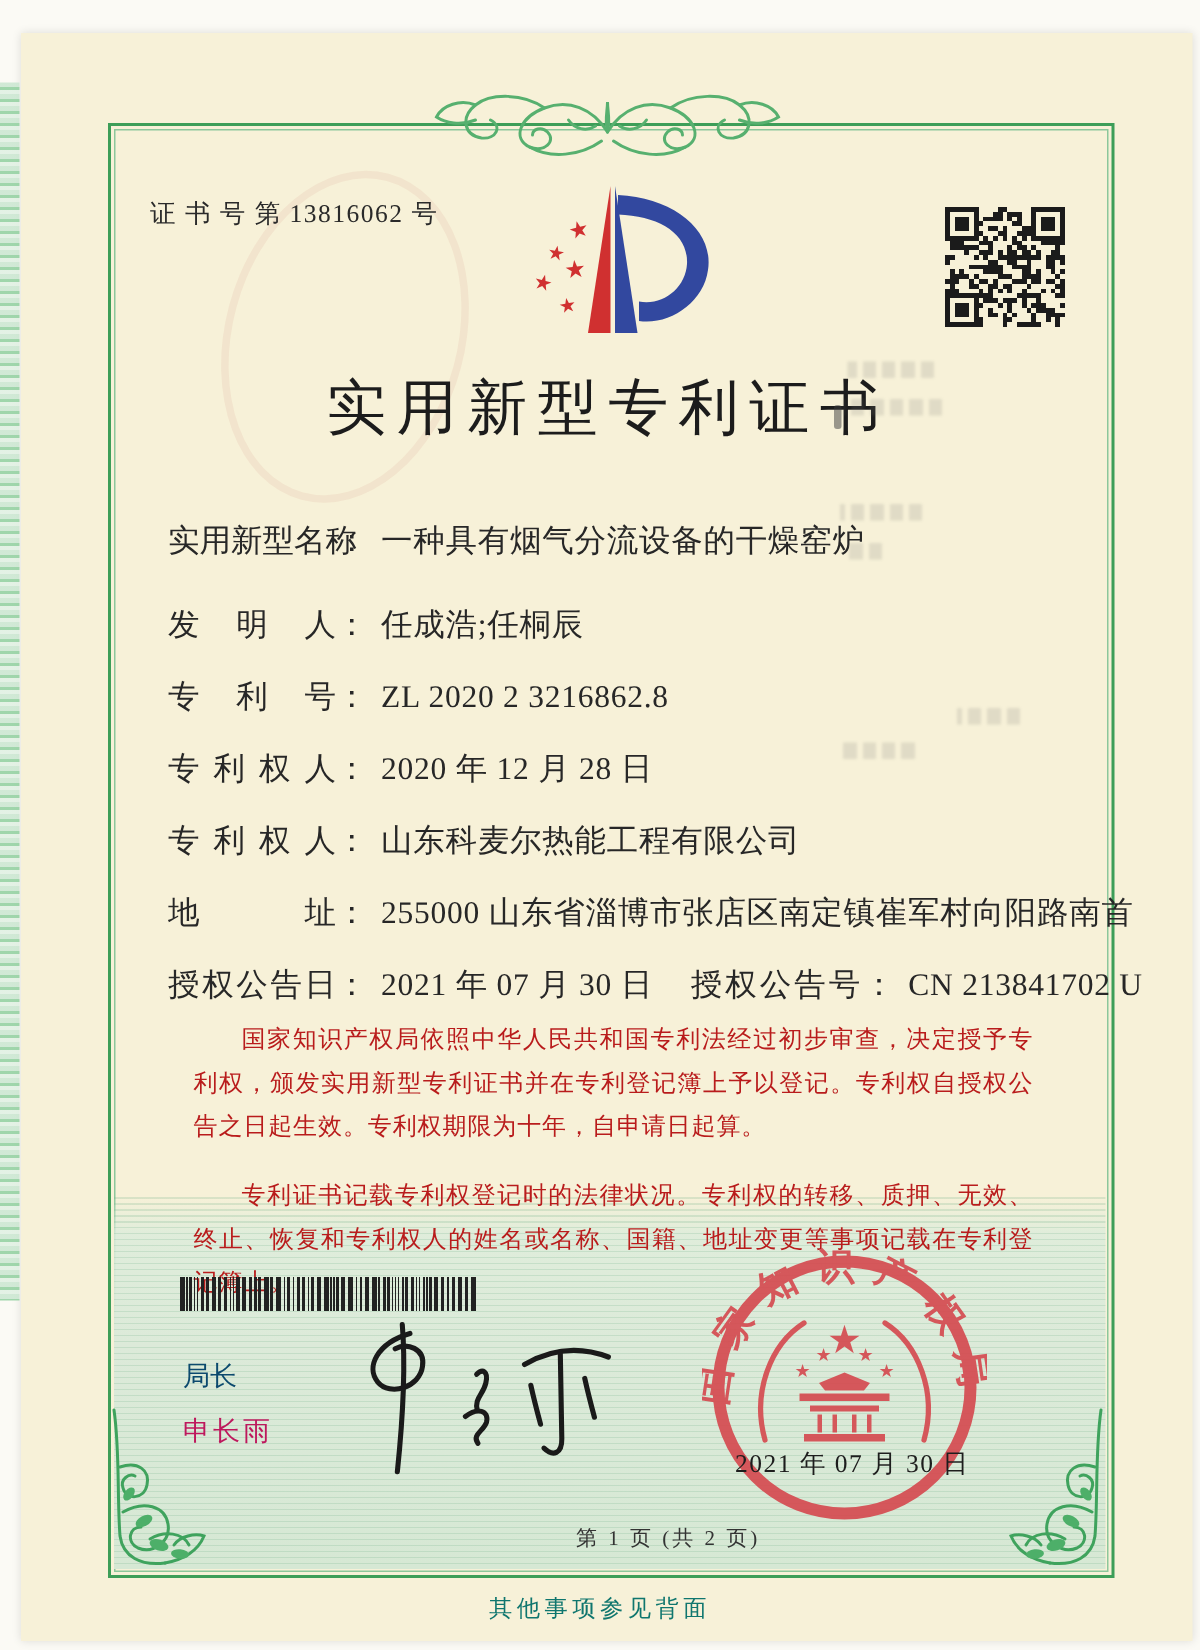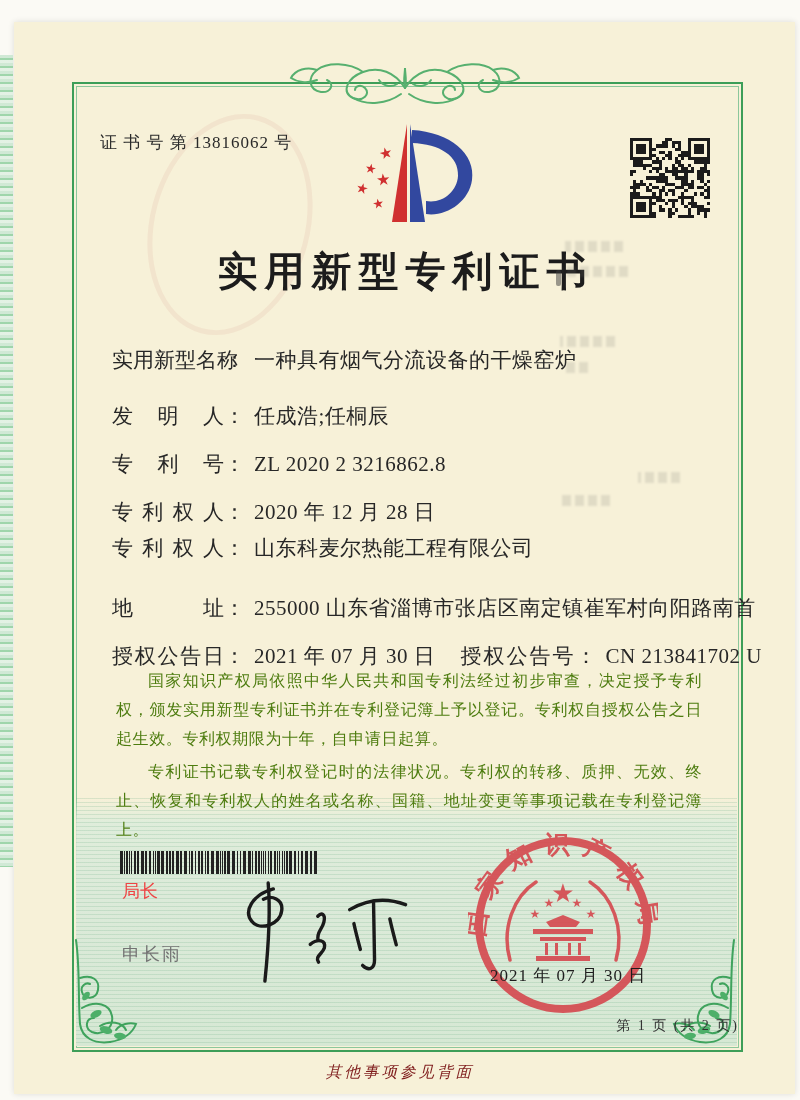--- a/index.html
+++ b/index.html
@@ -11,36 +11,36 @@
   .frame{position:absolute;left:72px;top:82px;width:667px;height:966px;border:2px solid #3d9e58;}
   .frame-inner{position:absolute;left:2px;top:2px;right:2px;bottom:2px;border:1px solid #8cc79b;}
   .green-panel{position:absolute;left:76px;top:798px;width:661px;height:248px;
     background:
       repeating-linear-gradient(180deg, rgba(110,175,135,.22) 0 1px, rgba(110,175,135,0) 1px 4px),
       linear-gradient(180deg, rgba(219,236,219,0) 0%, rgba(219,236,219,.85) 10%, #dcead9 40%, #d6e8d4 100%);}
   .cert-no{position:absolute;left:100px;top:131px;font-size:17px;color:#2a2a2a;letter-spacing:1px;}
   .logo{position:absolute;left:330px;top:116px;width:152px;height:120px;}
   .qr{position:absolute;left:630px;top:138px;width:80px;height:80px;background:#f7f1d8;}
   .title{position:absolute;left:72px;top:244px;width:667px;margin:0;text-align:center;
-    font-size:40px;font-weight:bold;color:#1c1c1c;letter-spacing:7px;}
+    font-size:40px;font-weight:normal;color:#1c1c1c;letter-spacing:7px;}
   .row{position:absolute;left:112px;width:610px;font-size:21px;color:#272727;white-space:nowrap;}
   .lbl{display:inline-block;width:112px;text-align:justify;text-align-last:justify;vertical-align:bottom;}
   .colon{margin-right:9px;}
   .lbl2{margin-left:20px;letter-spacing:2px;}
   .val{letter-spacing:.5px;}
   .body-text{position:absolute;left:112px;top:662px;width:594px;}
-  .body-text p{margin:4px;font-size:16px;line-height:29px;text-indent:2em;color:#4d7c0f;letter-spacing:.6px;text-align:justify;}
+  .body-text p{margin:17px;font-size:16px;line-height:29px;text-indent:2em;color:#b91c1c;letter-spacing:.6px;text-align:justify;}
   .barcode{position:absolute;left:120px;top:851px;width:200px;height:23px;}
-  .signer-title{position:absolute;left:122px;top:879px;font-size:18px;color:#ef4444;font-family:Liberation Serif, serif;}
-  .signer-name{position:absolute;left:122px;top:942px;font-size:18px;color:#737373;font-family:"Liberation Sans","DejaVu Sans",sans-serif;letter-spacing:2px;}
+  .signer-title{position:absolute;left:122px;top:905px;font-size:18px;color:#0c4a6e;font-family:Liberation Serif, serif;}
+  .signer-name{position:absolute;left:122px;top:942px;font-size:18px;color:#be185d;font-family:"Liberation Sans","DejaVu Sans",sans-serif;letter-spacing:2px;}
   .signature{position:absolute;left:222px;top:870px;width:215px;height:118px;transform:rotate(-1deg);}
   .seal{position:absolute;left:468px;top:830px;width:190px;height:190px;opacity:.9;}
   .seal-date{position:absolute;left:490px;top:964px;font-size:17px;color:#1d1d1d;letter-spacing:1px;z-index:5;}
-  .page-num{position:absolute;left:72px;top:1017px;width:667px;text-align:right;font-size:14px;color:#333;letter-spacing:2px;}
-  .back-note{position:absolute;left:0;top:1062px;width:800px;text-align:center;font-size:15.5px;color:#7f1d1d;letter-spacing:3px;font-style:italic;}
+  .page-num{position:absolute;left:72px;top:1017px;width:667px;text-align:center;font-size:14px;color:#333;letter-spacing:2px;padding-left:40px;}
+  .back-note{position:absolute;left:0;top:1062px;width:800px;text-align:center;font-size:15.5px;color:#0f766e;letter-spacing:3px;}
   .watermark{position:absolute;left:150px;top:112px;width:150px;height:215px;border:5px solid rgba(205,115,105,.10);border-radius:50%;transform:rotate(15deg);}
   .ghost{position:absolute;height:11px;background:repeating-linear-gradient(90deg, rgba(120,120,115,.30) 0 9px, transparent 9px 13px);filter:blur(1px);opacity:.6;transform:scaleX(-1);}
   .g1{left:565px;top:241px;width:58px;}
   .g2{left:562px;top:266px;width:66px;}
   .g3{left:560px;top:336px;width:55px;}
   .g4{left:562px;top:362px;width:26px;}
   .g5{left:638px;top:472px;width:42px;}
   .g6{left:562px;top:495px;width:48px;}
   .ink-dot{position:absolute;left:556px;top:270px;width:5px;height:16px;background:rgba(60,60,60,.5);filter:blur(.5px);border-radius:2px;}
   .top-ornament{position:absolute;left:283px;top:54px;width:244px;height:60px;}
@@ -433,21 +433,21 @@
   </div>
   <div class="row" style="top:402px">
     <span class="lbl">发明人</span><span class="colon">：</span><span class="val">任成浩;任桐辰</span>
   </div>
   <div class="row" style="top:450px">
     <span class="lbl">专利号</span><span class="colon">：</span><span class="val">ZL 2020 2 3216862.8</span>
   </div>
   <div class="row" style="top:498px">
     <span class="lbl">专利权人</span><span class="colon">：</span><span class="val">2020 年 12 月 28 日</span>
   </div>
-  <div class="row" style="top:534px">
+  <div class="row" style="top:546px">
     <span class="lbl">专利权人</span><span class="colon">：</span><span class="val">山东科麦尔热能工程有限公司</span>
   </div>
   <div class="row" style="top:594px">
     <span class="lbl">地址</span><span class="colon">：</span><span class="val">255000 山东省淄博市张店区南定镇崔军村向阳路南首</span>
   </div>
   <div class="row" style="top:642px">
     <span class="lbl">授权公告日</span><span class="colon">：</span><span class="val">2021 年 07 月 30 日</span>
     <span class="lbl2">授权公告号</span><span class="colon">：</span><span class="val">CN 213841702 U</span>
   </div>
 

